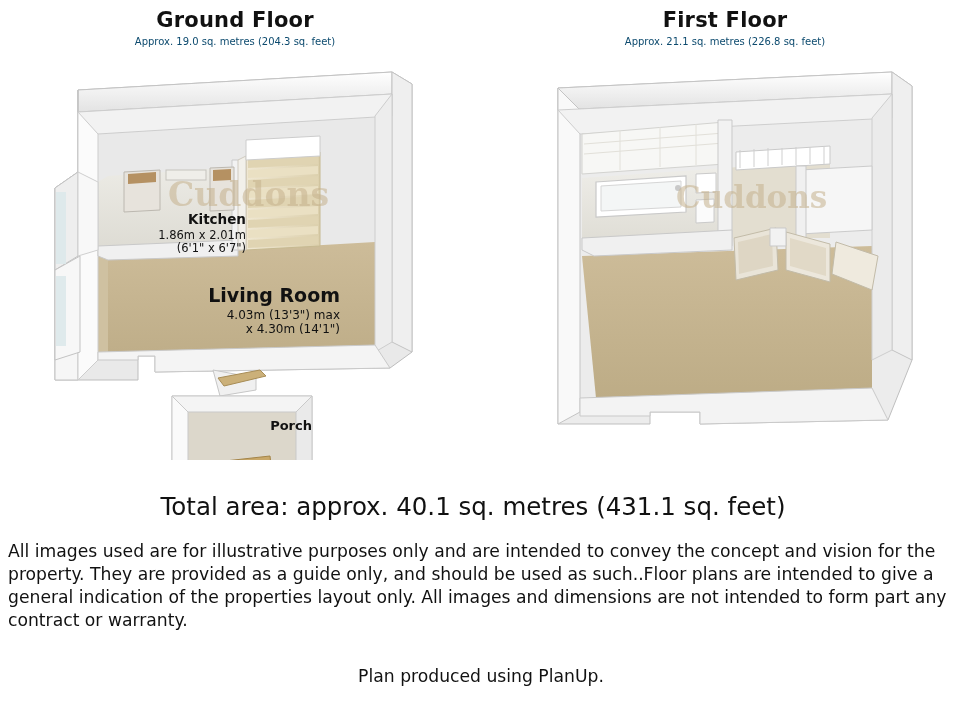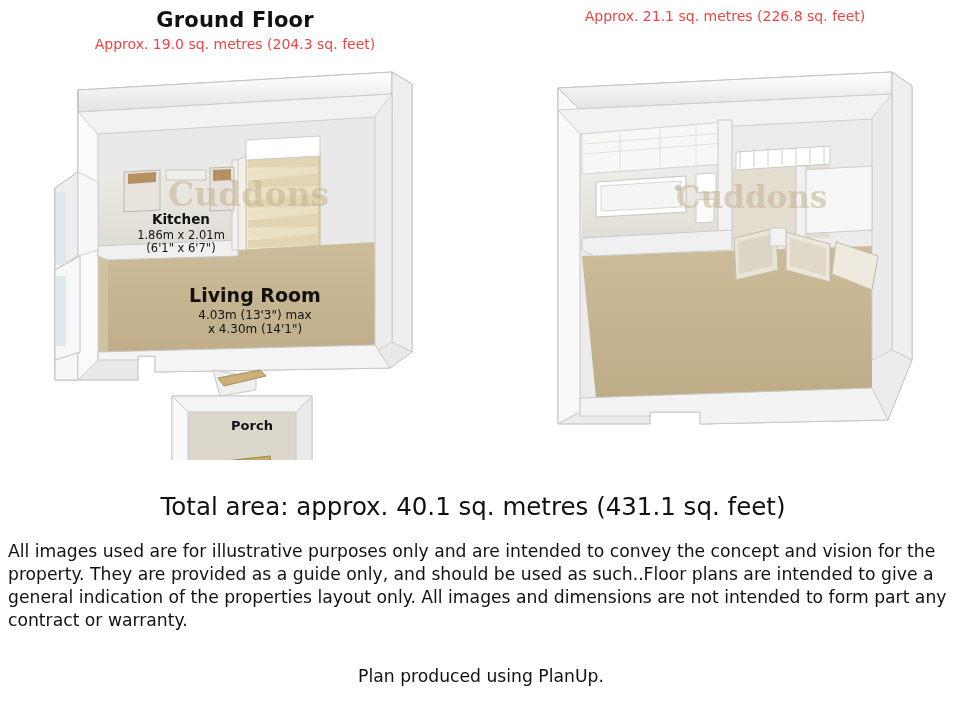--- a/index.html
+++ b/index.html
@@ -30,39 +30,39 @@
   #ground-head { left: 25px; top: 8px; }
   #first-head  { left: 515px; top: 8px; }
   .floor-title {
     font-size: 21px;
     font-weight: bold;
     letter-spacing: .2px;
     margin: 0 0 4px 0;
     color: #111;
   }
   .floor-sub {
-    font-size: 14px;
-    color: #ef4444;
+    font-size: 10px;
+    color: #0c4a6e;
     margin: 0;
   }
 
   
   .plan {
     position: absolute;
     top: 60px;
   }
   #ground-plan { left: 20px; width: 440px; height: 400px; }
   #first-plan  { left: 500px; width: 440px; height: 400px; }
 
   .plan svg { display: block; }
 
   
   .room-label {
     position: absolute;
-    text-align: center;
+    text-align: right;
     line-height: 1.18;
     color: #111;
     pointer-events: none;
     white-space: nowrap;
   }
   .room-label .rname {
     font-weight: bold;
     display: block;
   }
   .room-label .rdim {
@@ -123,20 +123,21 @@
 <body>
 
 <div class="page">
 
   <div class="floor-head" id="ground-head">
     <div class="floor-title">Ground Floor</div>
     <div class="floor-sub">Approx. 19.0 sq. metres (204.3 sq. feet)</div>
   </div>
 
   <div class="floor-head" id="first-head">
+    <div class="floor-title">First Floor</div>
     <div class="floor-sub">Approx. 21.1 sq. metres (226.8 sq. feet)</div>
   </div>
 
   <div class="plan" id="ground-plan">
     <svg width="440" height="400" viewBox="0 0 440 400" xmlns="http://www.w3.org/2000/svg">
       <defs>
         <linearGradient id="carpetG" x1="0" y1="0" x2="0" y2="1">
           <stop offset="0%" stop-color="#cdbc99"></stop>
           <stop offset="100%" stop-color="#bfae89"></stop>
         </linearGradient>

